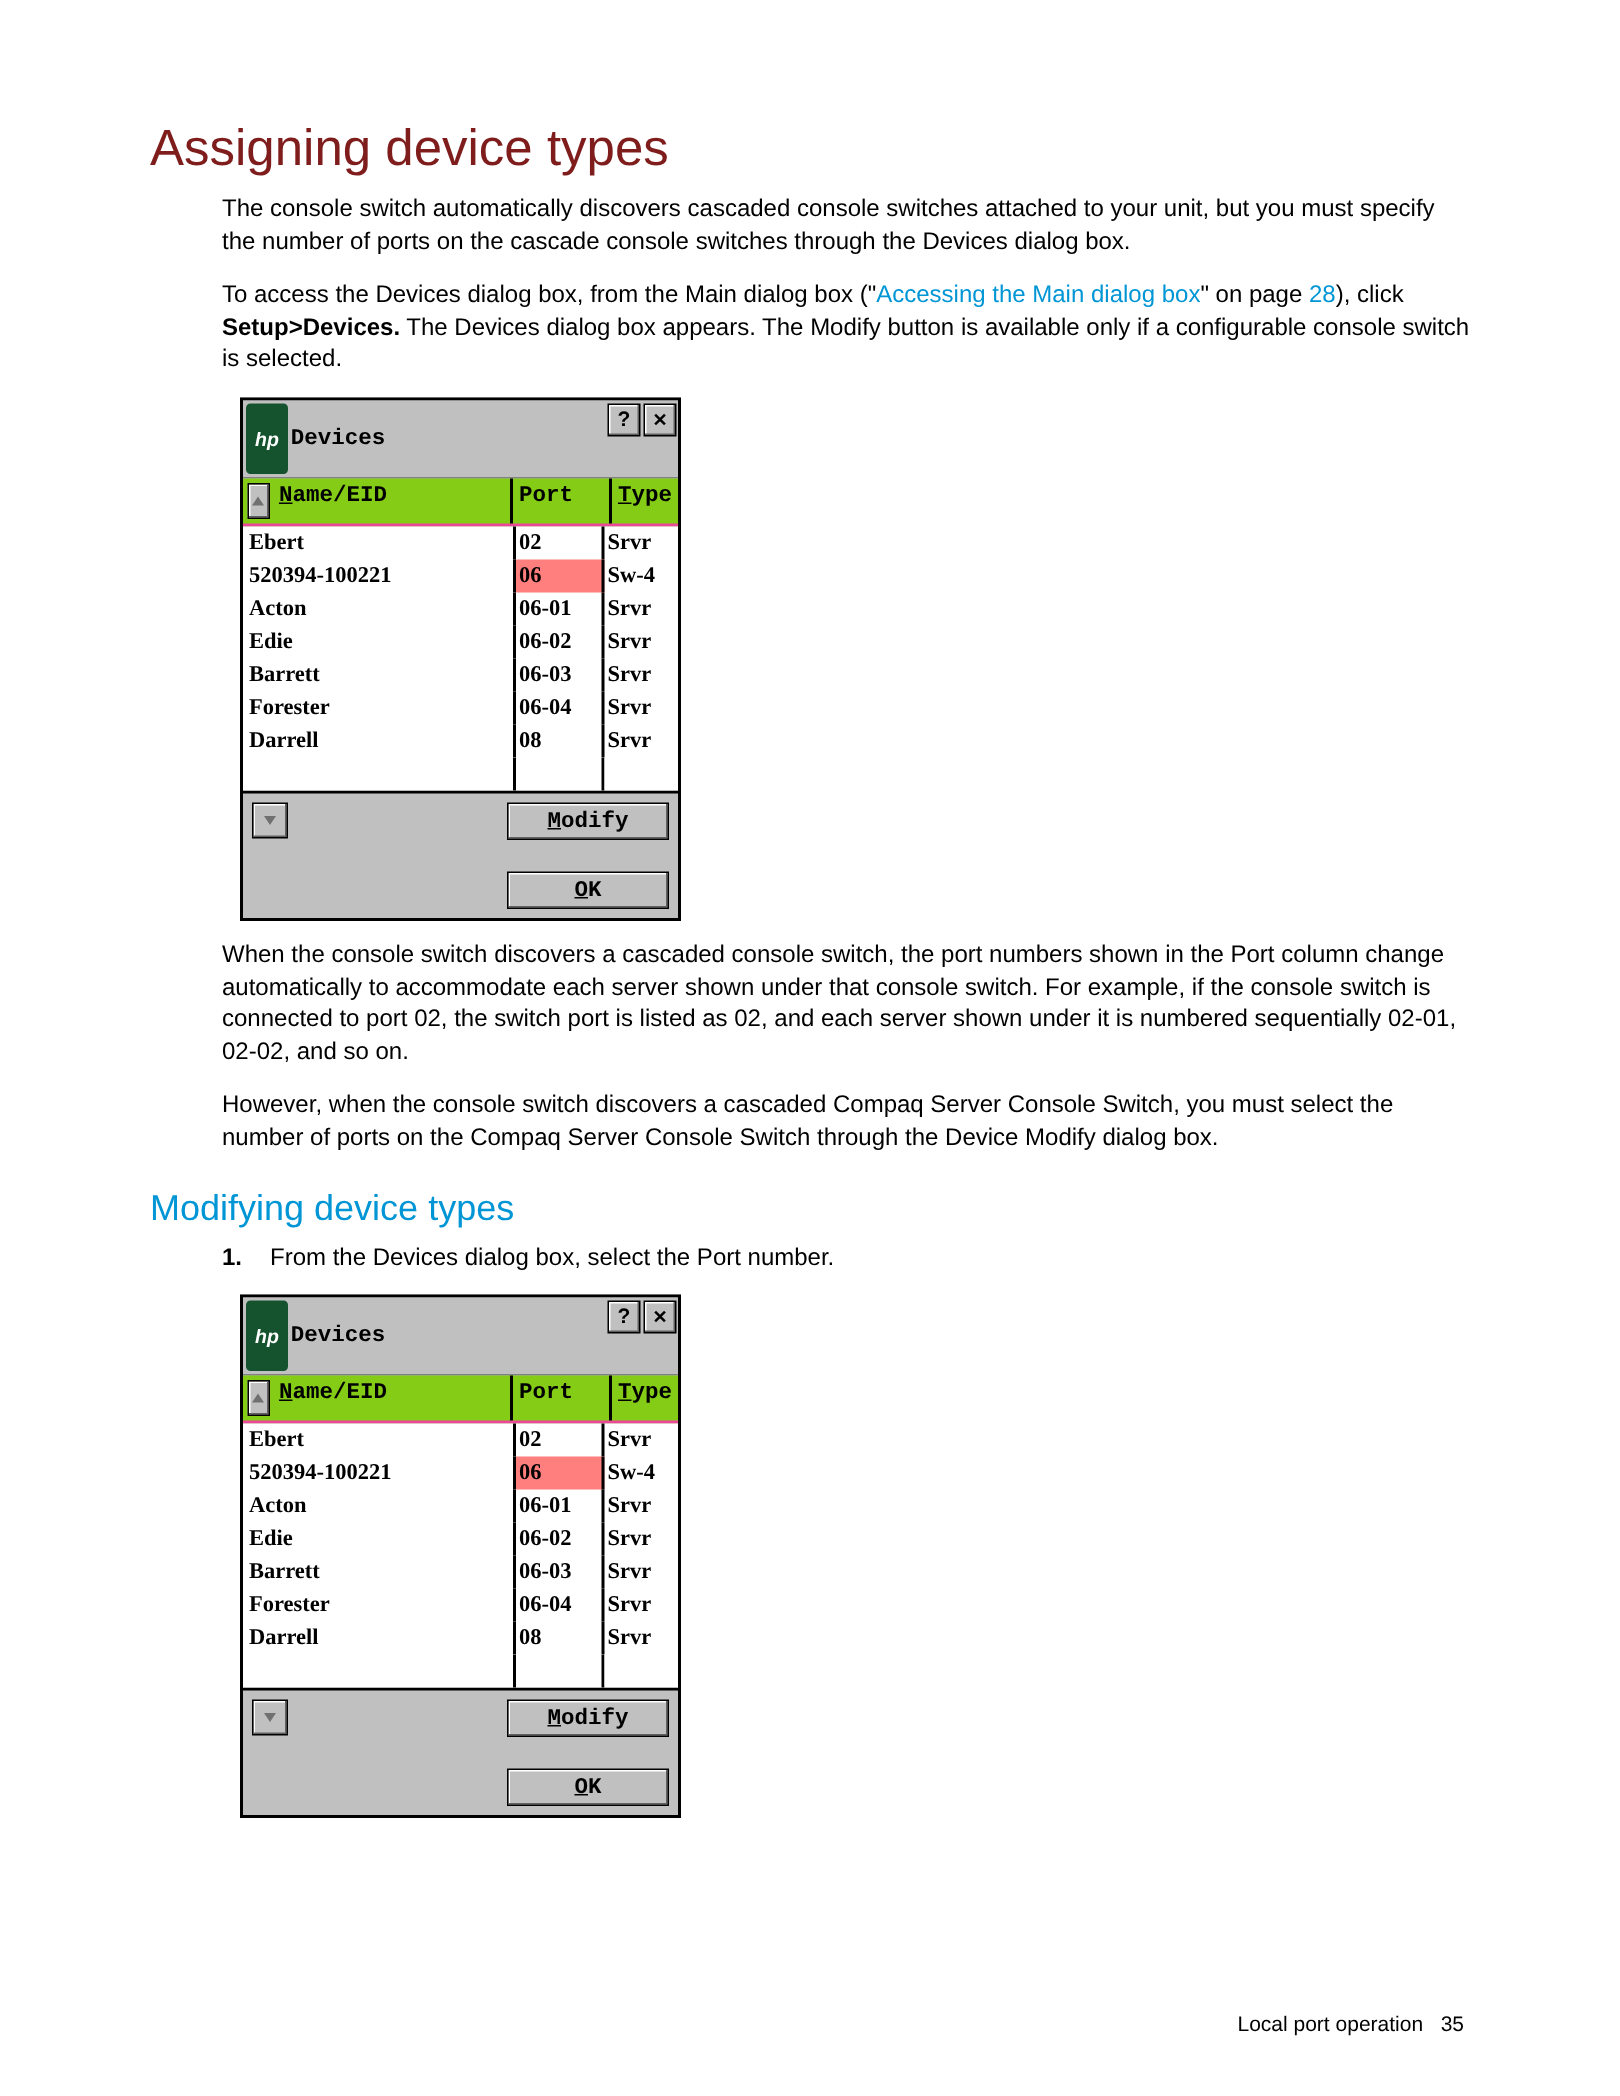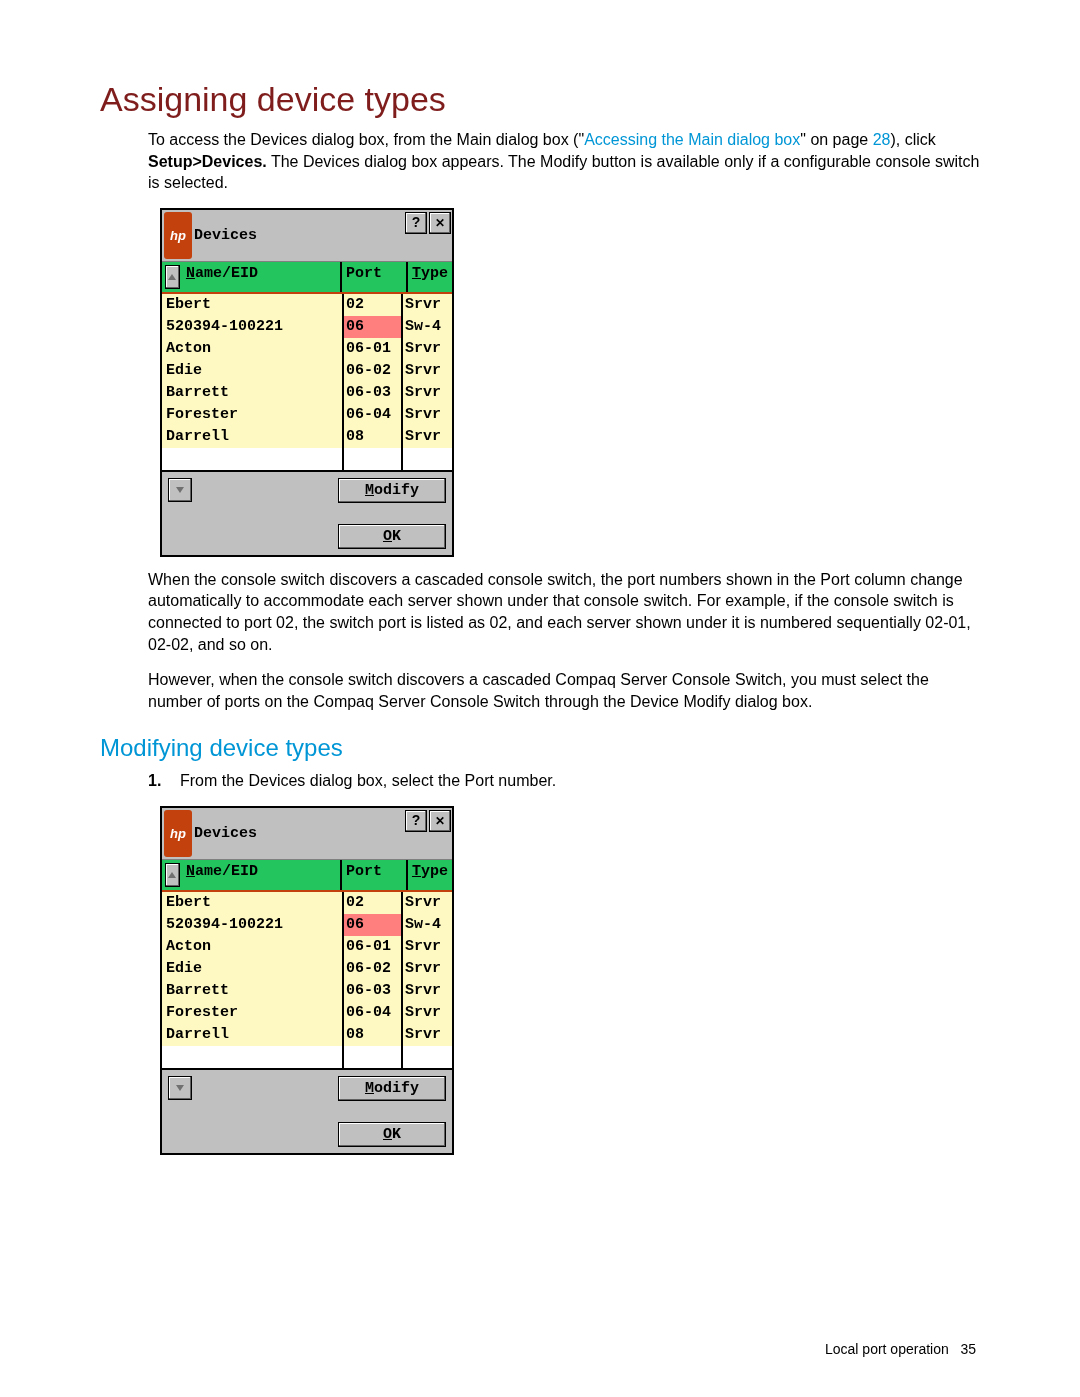--- a/index.html
+++ b/index.html
@@ -70,21 +70,21 @@
     font-weight: bold;
     font-size: 15px;
   }
   .titlebar {
     display: flex;
     align-items: stretch;
     background: #c0c0c0;
     border-bottom: 1px solid #808080;
   }
   .hp-badge {
-    background: #c2410c;
+    background: #14532d;
     color: #fff;
     font-style: italic;
     font-family: Arial, sans-serif;
     font-weight: bold;
     font-size: 13px;
     padding: 2px 6px;
     margin: 2px;
     border-radius: 3px;
     display: inline-flex;
     align-items: center;
@@ -106,22 +106,22 @@
     font-size: 14px;
     text-align: center;
     line-height: 18px;
     cursor: pointer;
   }
   .title-btn.close::before { content: "✕"; font-size: 12px; }
   .title-btn.help::before  { content: "?"; }
 
   .col-headers {
     display: flex;
-    border-bottom: 2px solid #c2410c;
-    background: #22c55e;
+    border-bottom: 2px solid #ec4899;
+    background: #84cc16;
   }
   .sort-btn {
     width: 22px;
     height: 22px;
     margin: 3px 2px 3px 3px;
     border: 1px solid #000;
     background: #c0c0c0;
     box-shadow: inset -1px -1px 0 #606060, inset 1px 1px 0 #fff;
     position: relative;
   }
@@ -136,21 +136,22 @@
   .hdr {
     padding: 3px 4px;
     text-align: left;
   }
   .hdr .ul { text-decoration: underline; }
   .hdr-name { flex: 0 0 150px; }
   .hdr-port { flex: 0 0 56px; border-left: 2px solid #000;}
   .hdr-type { flex: 1; border-left: 2px solid #000;}
 
   .grid {
-    background: #fef9c3;
+    background: #ffffff;
+    font-family: Liberation Serif, serif;
   }
   .row {
     display: flex;
     height: 22px;
     line-height: 22px;
   }
   .cell-name { flex: 0 0 176px; padding-left: 4px; border-right: 2px solid #000; white-space: nowrap; overflow: hidden;}
   .cell-port { flex: 0 0 55px;  padding-left: 2px; border-right: 2px solid #000; white-space: nowrap;}
   .cell-type { flex: 1;         padding-left: 2px; white-space: nowrap;}
   .port-highlight { background: #ff7f7f; }
@@ -202,20 +203,21 @@
     color: #000;
   }
 </style>
 </head>
 <body>
 
 <div class="page">
 
   <h1 class="section-title">Assigning device types</h1>
 
+  <p class="body-text">The console switch automatically discovers cascaded console switches attached to your unit, but you must specify the number of ports on the cascade console switches through the Devices dialog box.</p>
 
   <p class="body-text">
     <span>To access the Devices dialog box, from the Main dialog box ("</span><span class="link">Accessing the Main dialog box</span><span>" on page </span><span class="link">28</span><span>), click </span><span class="bold">Setup&gt;Devices.</span><span> The Devices dialog box appears. The Modify button is available only if a configurable console switch is selected.</span>
   </p>
 
   <div class="dialog-wrap">
     <div class="dialog">
       <div class="titlebar">
         <span class="hp-badge">hp</span>
         <span class="title-text">Devices</span>

